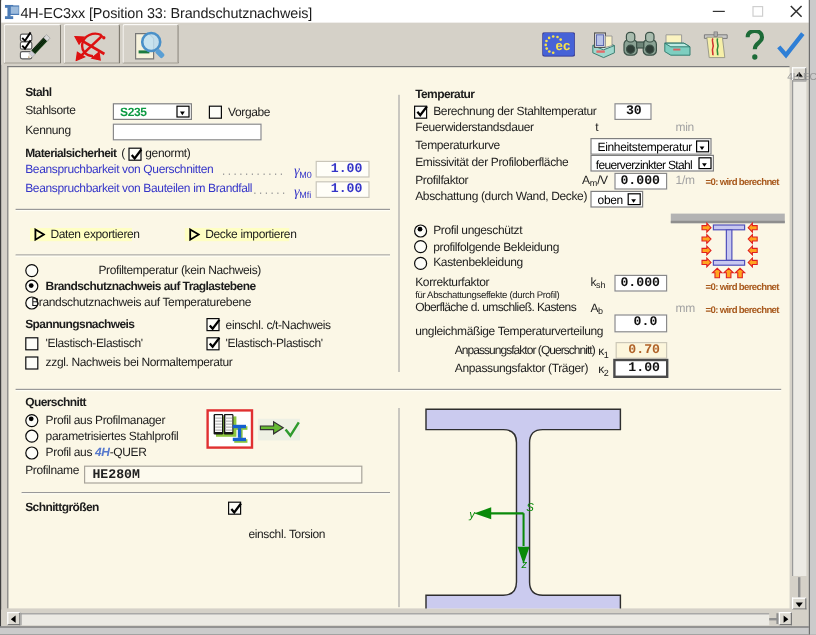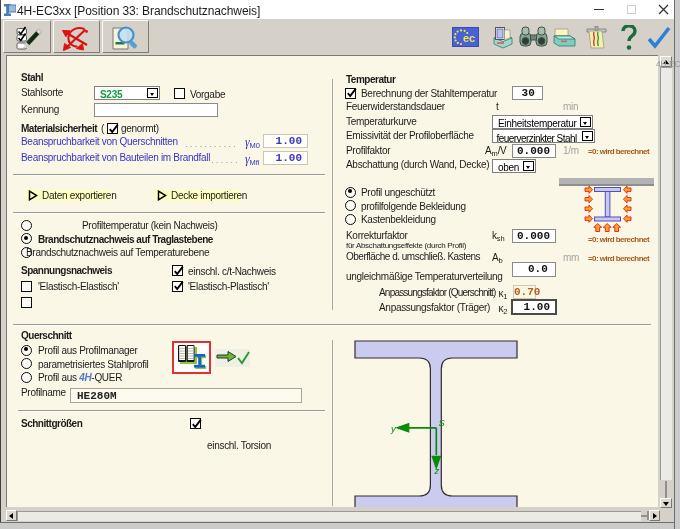--- a/index.html
+++ b/index.html
@@ -226,20 +226,21 @@
   <div class="lbl" style="left:188px;top:266.5px;">einschl. c/t-Nachweis</div>
   <span class="cb" style="left:21px;top:280.5px;"></span>
   <div class="lbl" style="left:38px;top:282px;">'Elastisch-Elastisch'</div>
   <span class="cb" style="left:172px;top:280.5px;">
       <svg style="position:absolute;left:0px;top:-2.5px;overflow:visible;" width="12" height="13" viewBox="0 0 12 13">
         <path d="M1.8,7.2 L4.2,10 L9.8,2.6" stroke="#000" stroke-width="1.9" fill="none"></path>
       </svg>
     </span>
   <div class="lbl" style="left:188px;top:282px;">'Elastisch-Plastisch'</div>
   <span class="cb" style="left:21px;top:296.5px;"></span>
+  <div class="lbl" style="left:38px;top:298px;">zzgl. Nachweis bei Normaltemperatur</div>
   <div class="hdiv" style="left:13px;top:324px;width:638px;"></div>
   <div class="lbl b" style="left:21px;top:330.5px;">Querschnitt</div>
   <span class="rad" style="left:21px;top:344.5px;">
       <span class="dot"></span>
     </span>
   <div class="lbl" style="left:38px;top:346px;text-align:right;">Profil aus Profilmanager</div>
   <span class="rad" style="left:21px;top:358px;"></span>
   <div class="lbl" style="left:38px;top:359.5px;">parametrisiertes Stahlprofil</div>
   <span class="rad" style="left:21px;top:371.5px;"></span>
   <div class="lbl" style="left:38px;top:373px;">Profil aus <span style="color:#5577CC;font-style:italic;font-weight:bold;">4H</span>-QUER</div>
@@ -360,21 +361,21 @@
   <div class="lbl" style="left:492px;top:231px;">k<sub>sh</sub></div>
   <div class="fld" style="left:512px;top:228.5px;width:44px;height:14px;">0.000</div>
   <div class="lbl" style="left:346px;top:252px;letter-spacing:-0.5px;">Oberfläche d. umschließ. Kastens</div>
   <div class="lbl" style="left:492px;top:252.5px;">A<sub>b</sub></div>
   <div class="fld" style="left:512px;top:250px;width:44px;height:15px;margin-top:12px;">0.0 </div>
   <div class="lbl gray" style="left:563px;top:252.5px;">mm</div>
   <div class="lbl org" style="left:588px;top:253.5px;">=0: wird berechnet</div>
   <div class="lbl" style="left:346px;top:272px;">ungleichmäßige Temperaturverteilung</div>
   <div class="lbl" style="left:379px;top:287.5px;letter-spacing:-0.8px;">Anpassungsfaktor (Querschnitt)</div>
   <div class="lbl" style="left:498.5px;top:288.5px;">κ<sub>1</sub></div>
-  <div class="fld" style="left:513px;top:284.5px;width:23px;height:14px;border-color:#CCC8B8;background:#FCF6DC;color:#B06228;">0.70</div>
+  <div class="fld" style="left:513px;top:284.5px;width:43px;height:14px;border-color:#CCC8B8;background:#FCF6DC;color:#B06228;">0.70</div>
   <div class="lbl" style="left:379px;top:302.5px;">Anpassungsfaktor (Träger)</div>
   <div class="lbl" style="left:498.5px;top:303.5px;">κ<sub>2</sub></div>
   <div class="fld" style="left:511px;top:299px;width:46px;height:16px;border:2px solid #4a4a4a;">1.00</div>
 
   
   <svg class="abs" style="left:340px;top:326px;" width="318" height="181" viewBox="0 0 318 181">
     <path d="M15,15 L177,15 L177,32 L112.3,32 Q101.3,32 101.3,43 L101.3,159 Q101.3,170 112.3,170 L177,170 L177,187 L15,187 L15,170 L79.4,170 Q90.4,170 90.4,159 L90.4,43 Q90.4,32 79.4,32 L15,32 Z" fill="#CBCBEF" stroke="#2e2e2e" stroke-width="1.2"></path>
     <g stroke="#0a8a0a" stroke-width="1.7" fill="#0a8a0a">
       <path d="M96.3,101.8 L64,101.8" fill="none"></path>
       <polygon points="57.5,101.8 68.5,98 68.5,105.6"></polygon>

